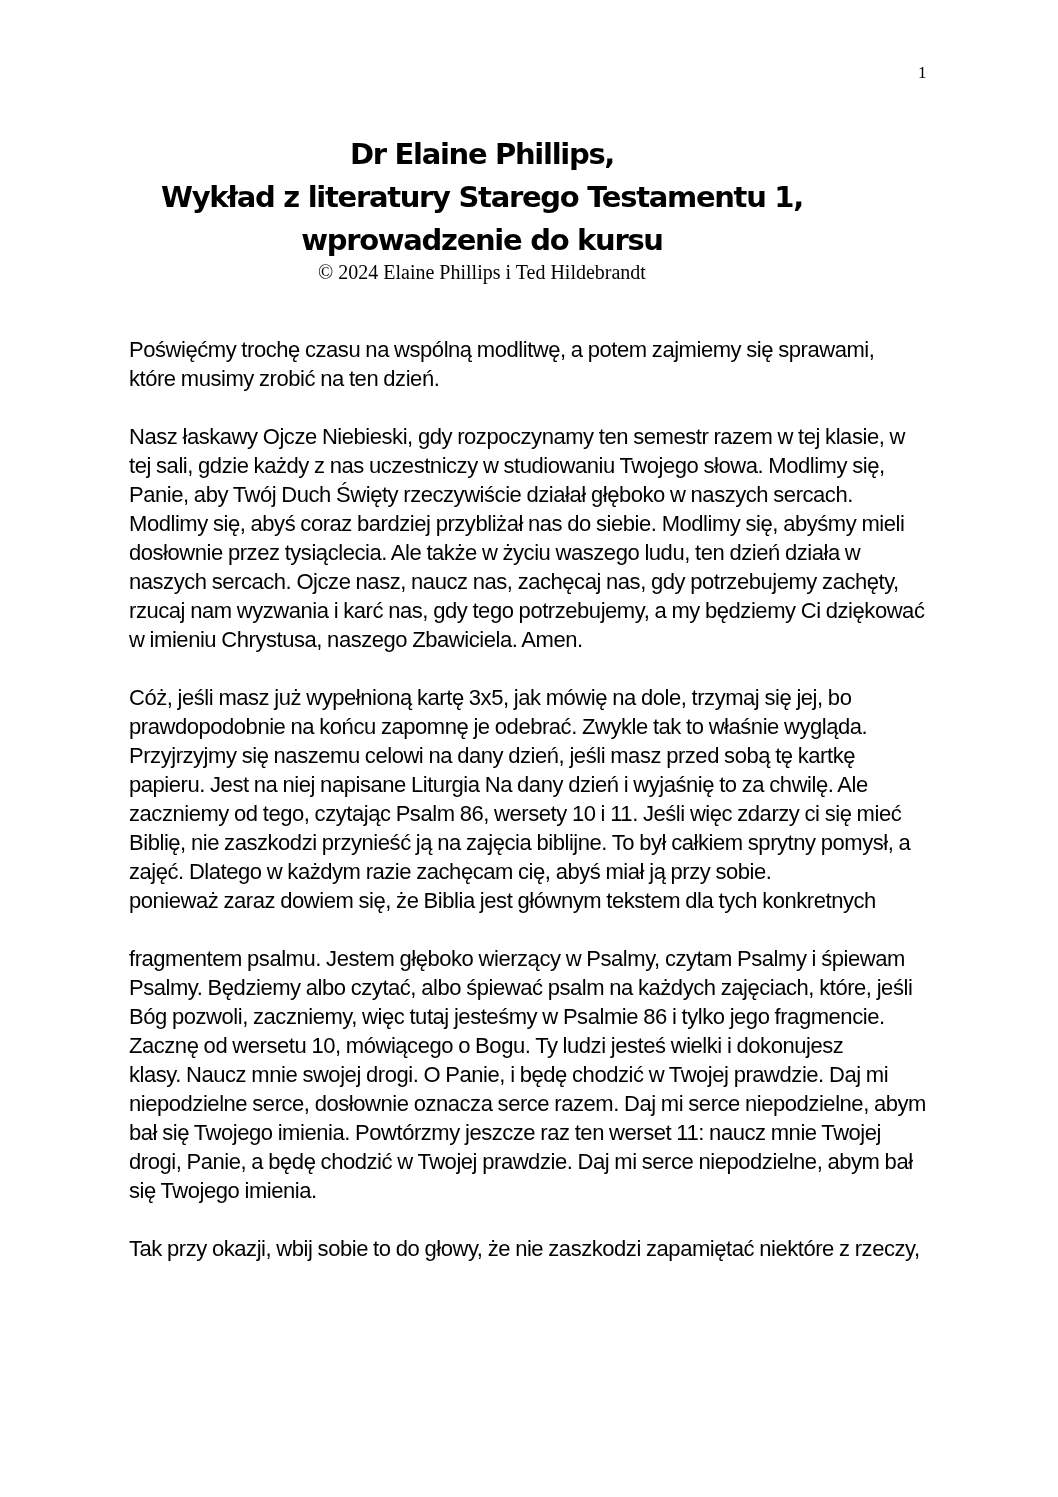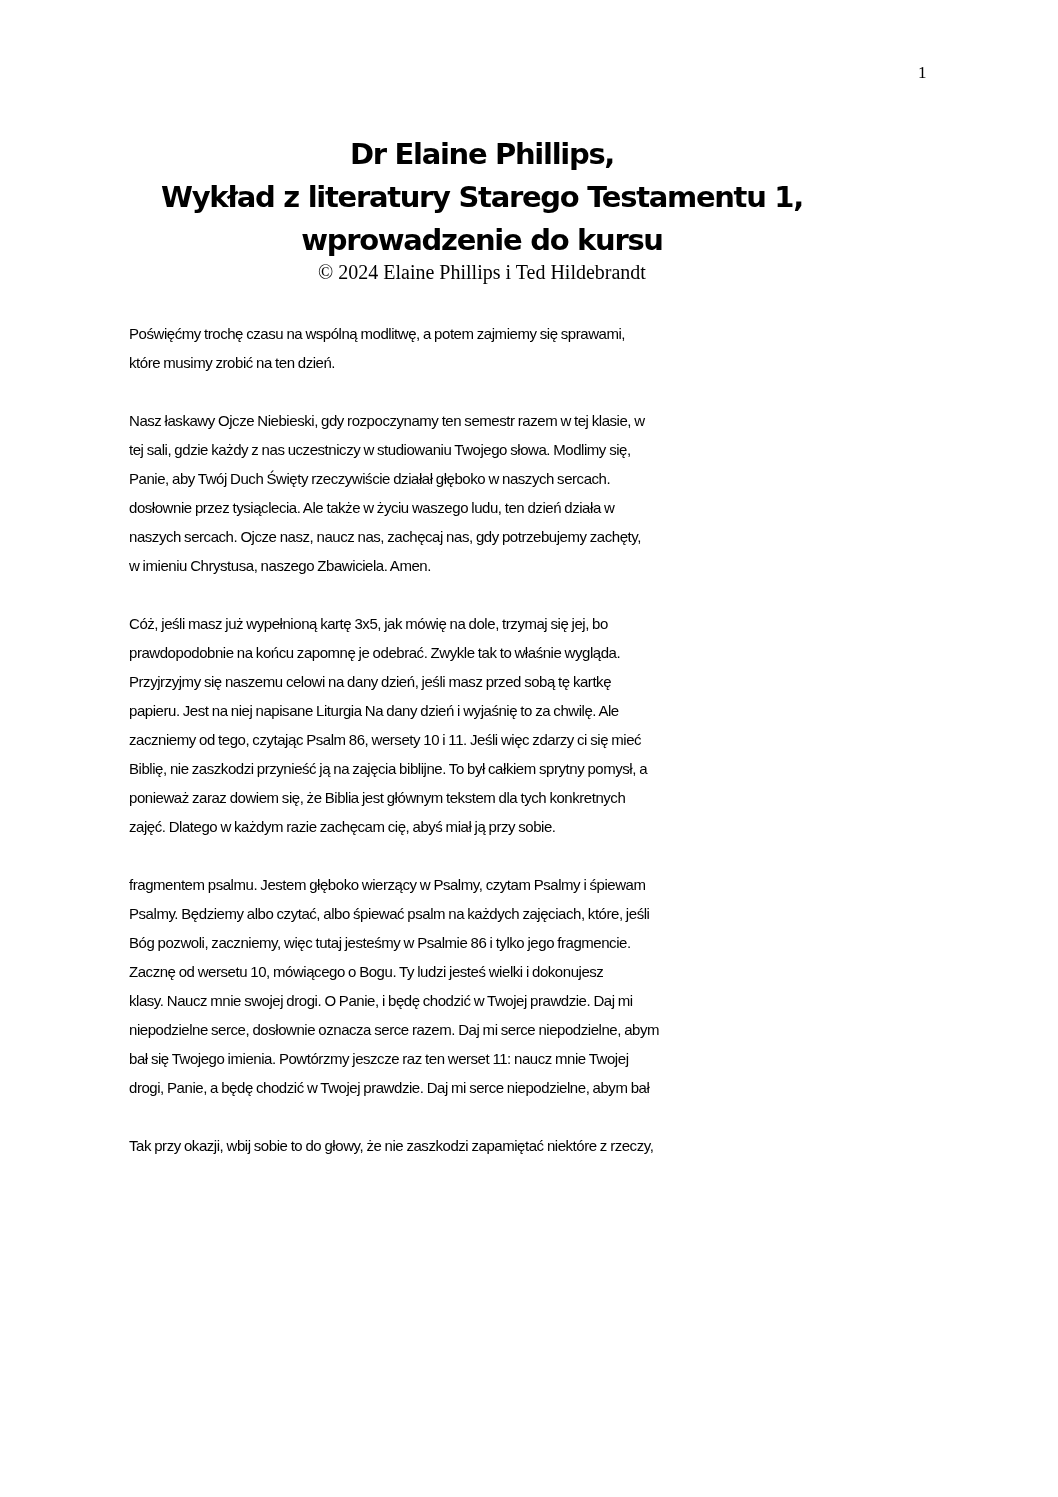--- a/index.html
+++ b/index.html
@@ -38,25 +38,25 @@
     }
     .copyright {
       font-family: "Liberation Serif", serif;
       font-size: 20px;
       line-height: 24px;
       margin-top: -2px;
       white-space: nowrap;
     }
     .body-text {
       position: absolute;
-      top: 319px;
+      top: 335px;
       left: 129px;
       width: 820px;
       font-family: "Liberation Sans", sans-serif;
-      font-size: 15px;
+      font-size: 22px;
       letter-spacing: -0.45px;
       word-spacing: -0.5px;
     }
     .para {
       margin: 0 0 29px 0;
     }
     .line {
       display: block;
       height: 29px;
       line-height: 29px;
@@ -77,40 +77,43 @@
 
 <div class="body-text">
   <p class="para">
     <span class="line">Poświęćmy trochę czasu na wspólną modlitwę, a potem zajmiemy się sprawami,</span>
     <span class="line">które musimy zrobić na ten dzień.</span>
   </p>
   <p class="para">
     <span class="line">Nasz łaskawy Ojcze Niebieski, gdy rozpoczynamy ten semestr razem w tej klasie, w</span>
     <span class="line">tej sali, gdzie każdy z nas uczestniczy w studiowaniu Twojego słowa. Modlimy się,</span>
     <span class="line">Panie, aby Twój Duch Święty rzeczywiście działał głęboko w naszych sercach.</span>
+    <span class="line">Modlimy się, abyś coraz bardziej przybliżał nas do siebie. Modlimy się, abyśmy mieli</span>
     <span class="line">dosłownie przez tysiąclecia. Ale także w życiu waszego ludu, ten dzień działa w</span>
     <span class="line">naszych sercach. Ojcze nasz, naucz nas, zachęcaj nas, gdy potrzebujemy zachęty,</span>
+    <span class="line">rzucaj nam wyzwania i karć nas, gdy tego potrzebujemy, a my będziemy Ci dziękować</span>
     <span class="line">w imieniu Chrystusa, naszego Zbawiciela. Amen.</span>
   </p>
   <p class="para">
     <span class="line">Cóż, jeśli masz już wypełnioną kartę 3x5, jak mówię na dole, trzymaj się jej, bo</span>
     <span class="line">prawdopodobnie na końcu zapomnę je odebrać. Zwykle tak to właśnie wygląda.</span>
     <span class="line">Przyjrzyjmy się naszemu celowi na dany dzień, jeśli masz przed sobą tę kartkę</span>
     <span class="line">papieru. Jest na niej napisane Liturgia Na dany dzień i wyjaśnię to za chwilę. Ale</span>
     <span class="line">zaczniemy od tego, czytając Psalm 86, wersety 10 i 11. Jeśli więc zdarzy ci się mieć</span>
     <span class="line">Biblię, nie zaszkodzi przynieść ją na zajęcia biblijne. To był całkiem sprytny pomysł, a</span>
+    <span class="line">zajęć. Dlatego w każdym razie zachęcam cię, abyś miał ją przy sobie.</span>
     <span class="line">ponieważ zaraz dowiem się, że Biblia jest głównym tekstem dla tych konkretnych</span>
-    <span class="line">zajęć. Dlatego w każdym razie zachęcam cię, abyś miał ją przy sobie.</span>
   </p>
   <p class="para">
     <span class="line">fragmentem psalmu. Jestem głęboko wierzący w Psalmy, czytam Psalmy i śpiewam</span>
     <span class="line">Psalmy. Będziemy albo czytać, albo śpiewać psalm na każdych zajęciach, które, jeśli</span>
     <span class="line">Bóg pozwoli, zaczniemy, więc tutaj jesteśmy w Psalmie 86 i tylko jego fragmencie.</span>
     <span class="line">Zacznę od wersetu 10, mówiącego o Bogu. Ty ludzi jesteś wielki i dokonujesz</span>
     <span class="line">klasy. Naucz mnie swojej drogi. O Panie, i będę chodzić w Twojej prawdzie. Daj mi</span>
     <span class="line">niepodzielne serce, dosłownie oznacza serce razem. Daj mi serce niepodzielne, abym</span>
     <span class="line">bał się Twojego imienia. Powtórzmy jeszcze raz ten werset 11: naucz mnie Twojej</span>
     <span class="line">drogi, Panie, a będę chodzić w Twojej prawdzie. Daj mi serce niepodzielne, abym bał</span>
+    <span class="line">się Twojego imienia.</span>
   </p>
   <p class="para">
     <span class="line">Tak przy okazji, wbij sobie to do głowy, że nie zaszkodzi zapamiętać niektóre z rzeczy,</span>
   </p>
 </div>
 
 </body></html>

